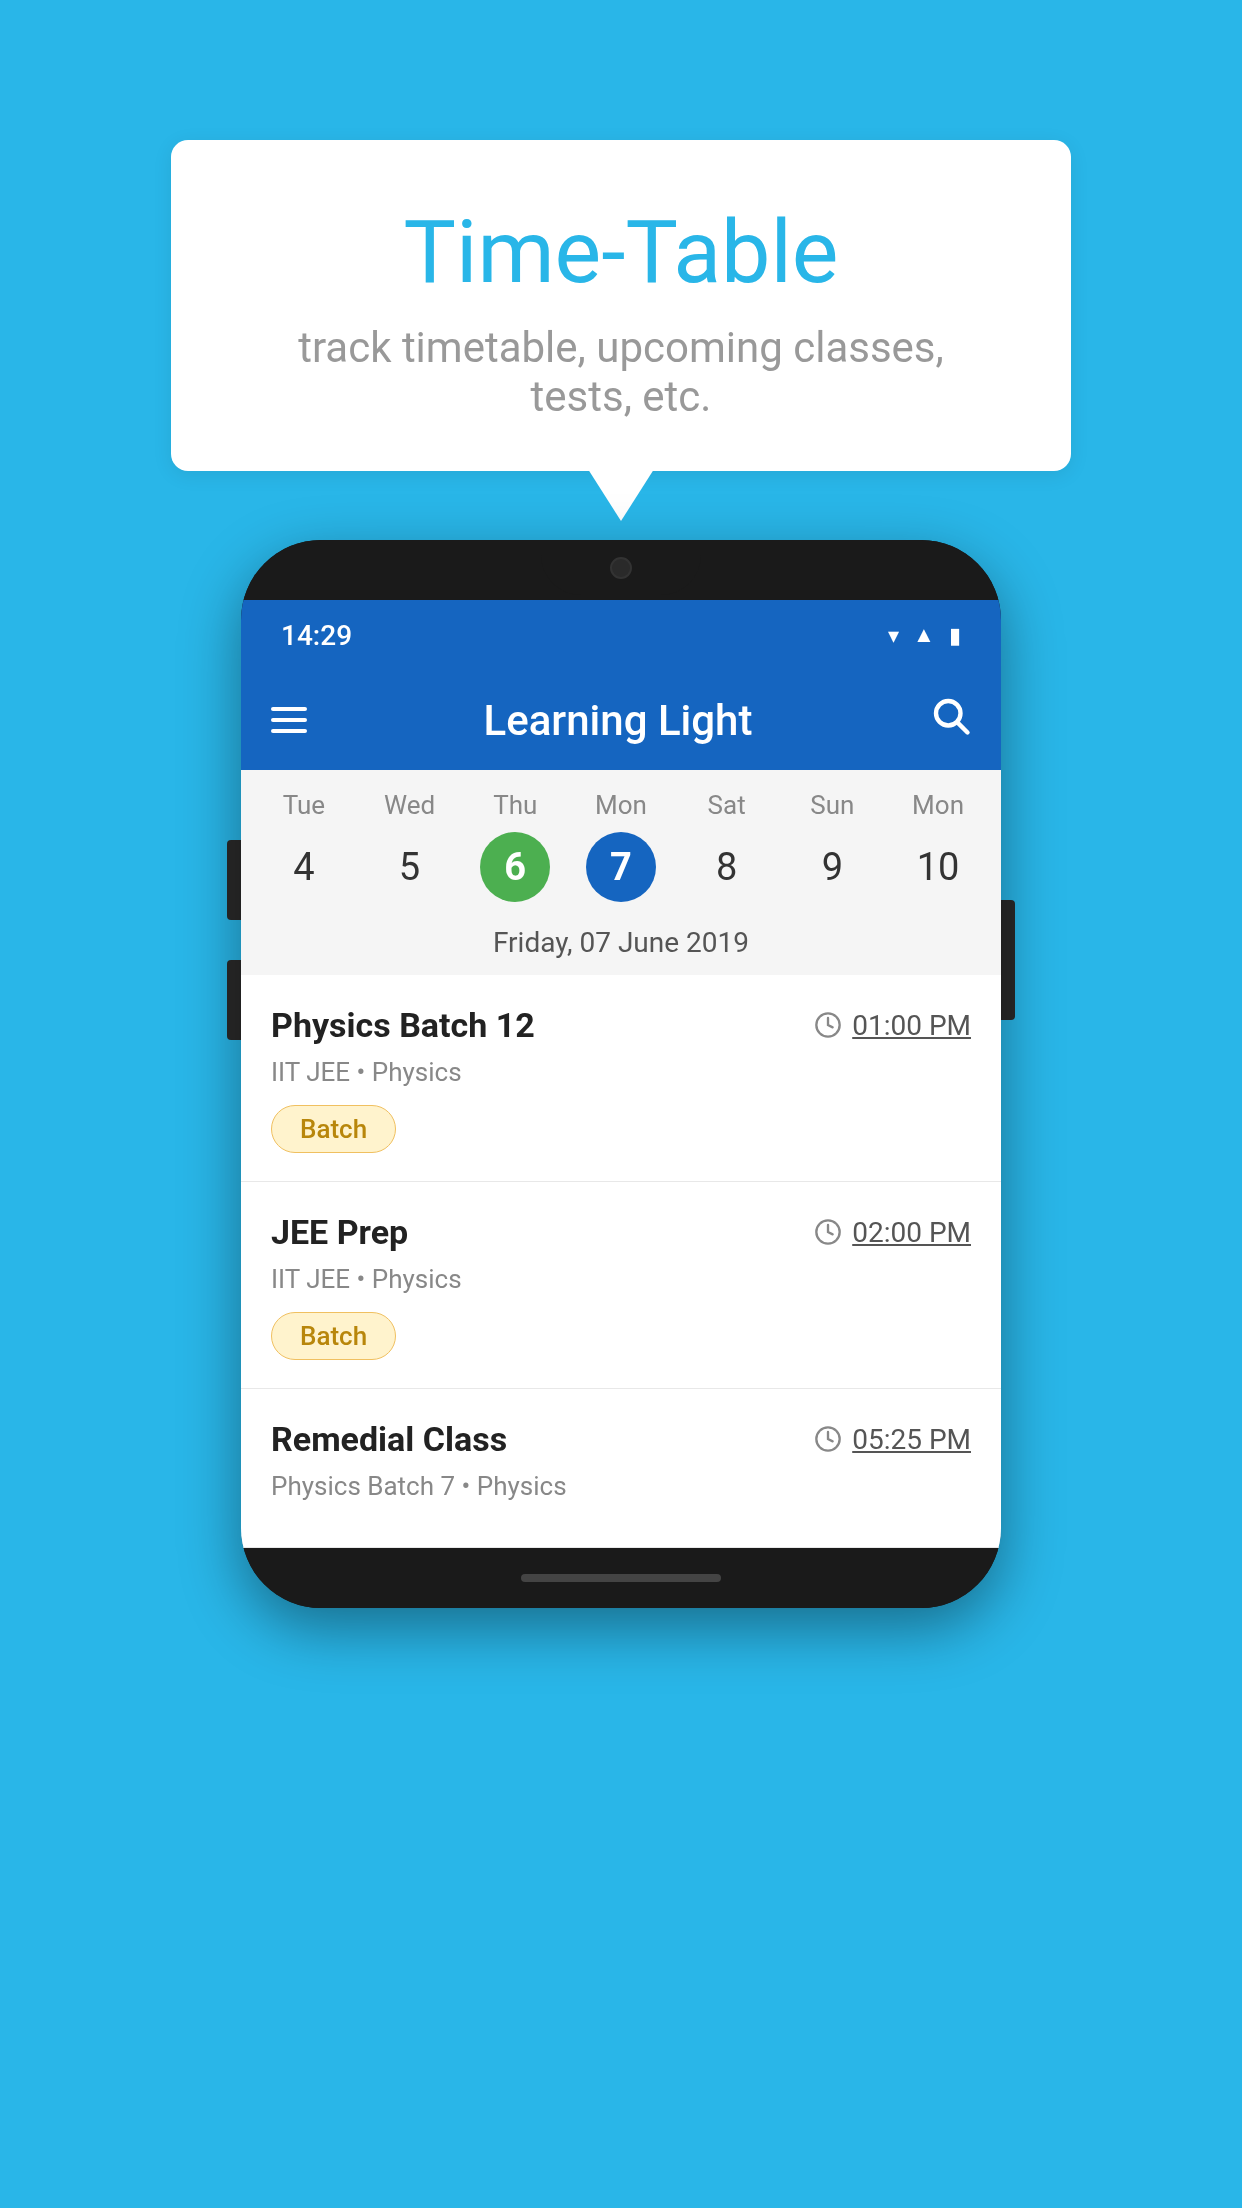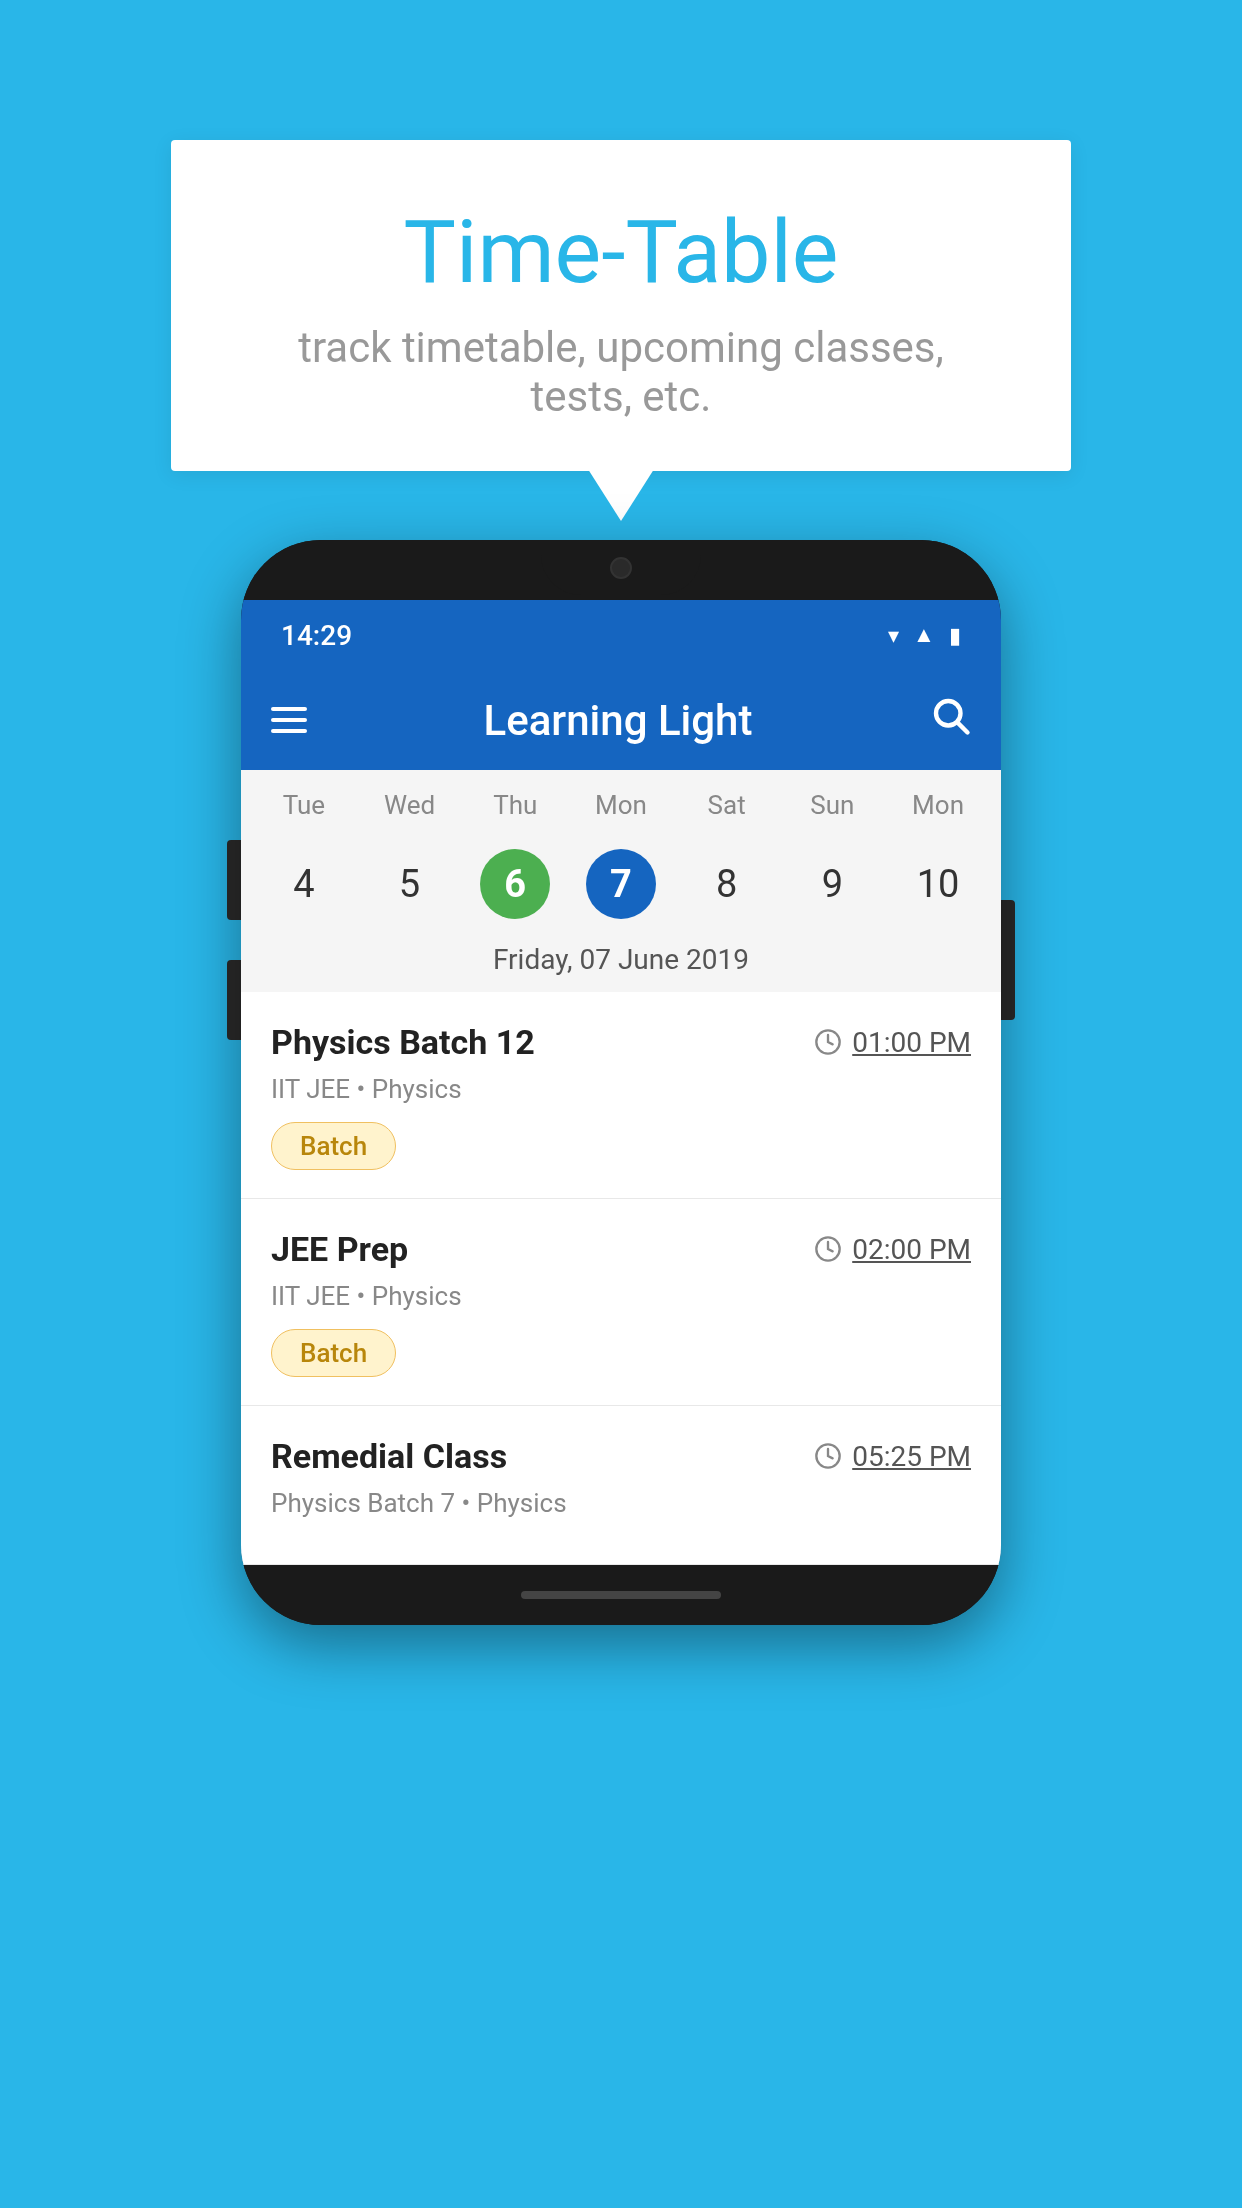--- a/index.html
+++ b/index.html
@@ -17,21 +17,21 @@
     
     .top-section {
       display: flex;
       flex-direction: column;
       align-items: center;
       padding-top: 140px;
     }
 
     .speech-bubble {
       background: white;
-      border-radius: 4px;
+      border-radius: 17px;
       padding: 60px 80px 50px;
       width: 900px;
       text-align: center;
       position: relative;
       box-shadow: 0 4px 20px rgba(0,0,0,0.08);
     }
 
     .speech-bubble::after {
       content: '';
       position: absolute;
@@ -184,21 +184,21 @@
       display: flex;
       flex-direction: column;
       align-items: center;
       width: 90px;
     }
 
     .day-name {
       color: #888;
       font-size: 26px;
       font-weight: 400;
-      margin-bottom: 29px;
+      margin-bottom: 12px;
     }
 
     .day-number {
       font-size: 38px;
       font-weight: 400;
       color: #333;
       width: 70px;
       height: 70px;
       display: flex;
       align-items: center;

